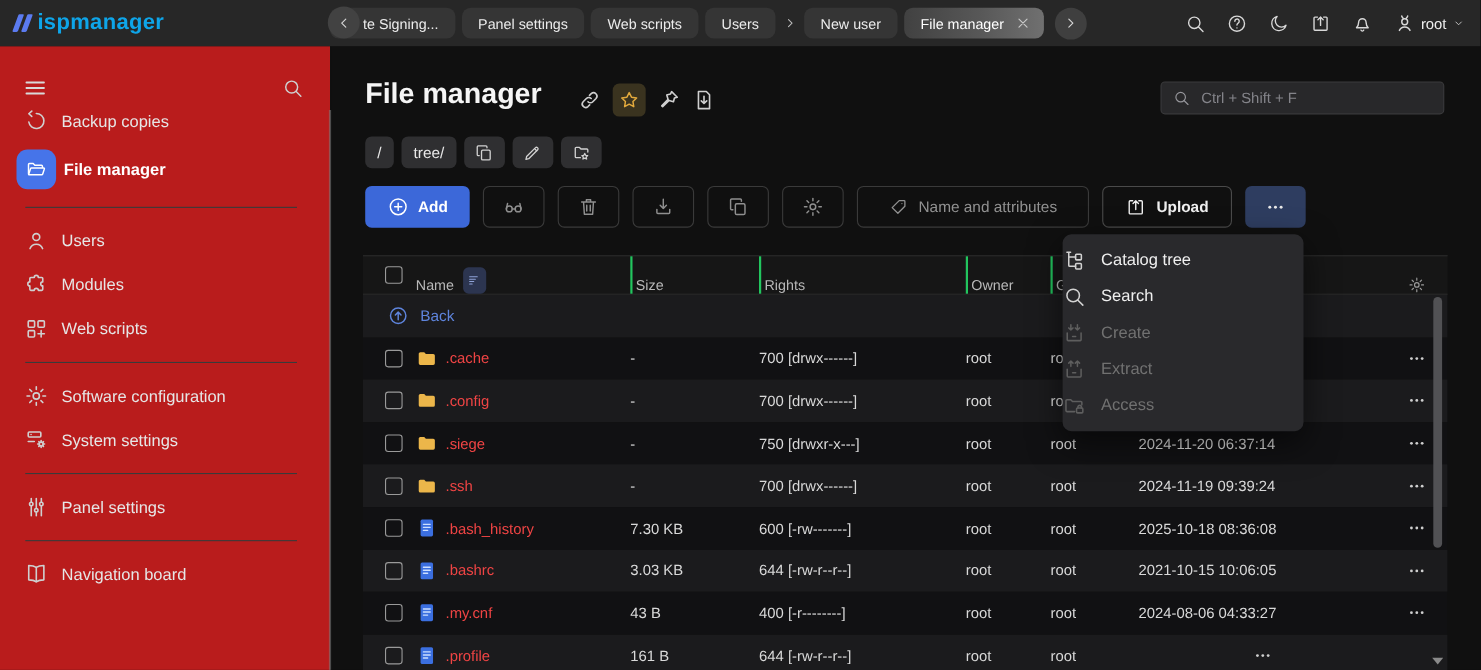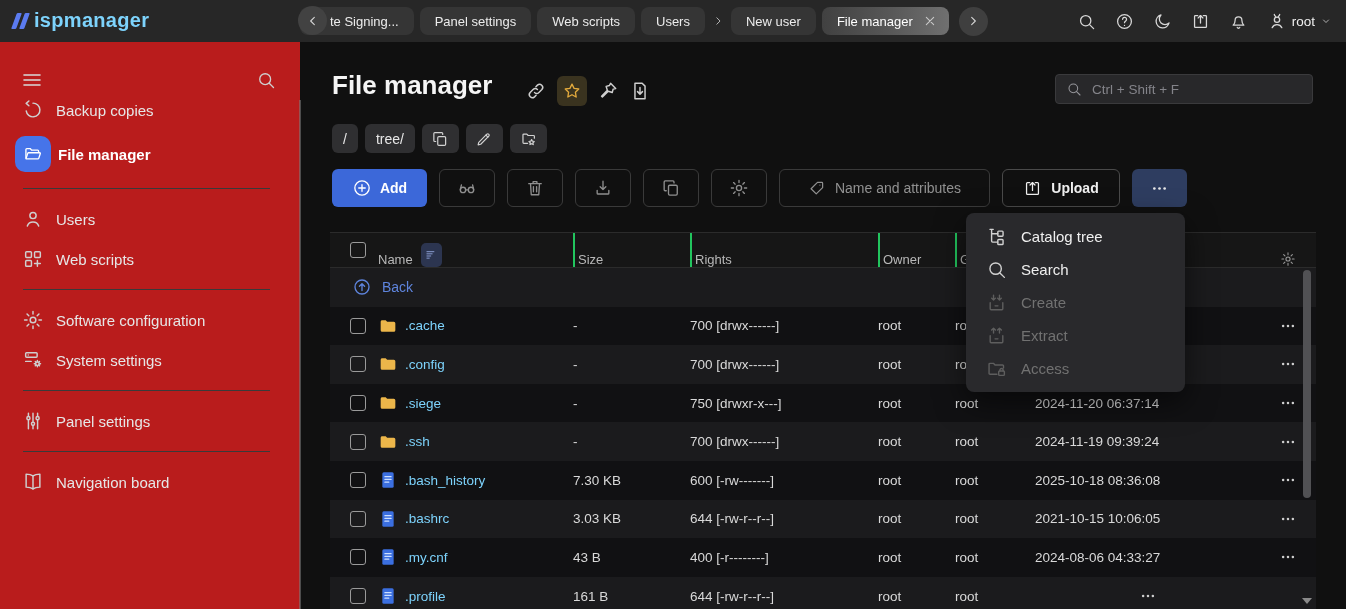--- a/index.html
+++ b/index.html
@@ -6,21 +6,21 @@
   body{width:1346px;height:609px;overflow:hidden;position:relative;background:#101010;
        font-family:"Liberation Sans","DejaVu Sans",sans-serif;color:#ddd;-webkit-font-smoothing:antialiased}
   .icon{display:inline-block;flex:none}
   .icon svg{width:100%;height:100%;display:block}
 
   
   .topbar{position:absolute;left:0;top:0;width:100%;height:42px;background:#272727;z-index:30}
   .logo{position:absolute;left:14px;top:9px;display:flex;align-items:center;gap:7px}
   .logo .slashes{display:flex;gap:3px}
   .logo .sl{width:5px;height:16px;background:#5b7bf0;transform:skewX(-20deg);border-radius:1px}
-  .logo .brand{font-size:20px;font-weight:700;color:#7dd3fc;letter-spacing:.3px}
+  .logo .brand{font-size:20px;font-weight:700;color:#0ea5e9;letter-spacing:.3px}
   .nav-circle{width:29px;height:29px;border-radius:50%;background:#424242;display:flex;align-items:center;justify-content:center;color:#d6d6d6}
   .nav-circle .nc-ic{width:16px;height:16px}
   #back-circle{position:absolute;left:298px;top:6px;z-index:3}
   .tabstrip{position:absolute;left:300px;top:7px;height:28px;display:flex;gap:6px;align-items:center}
   .tab{height:28px;display:flex;align-items:center;padding:0 15px;background:#353535;border-radius:8px;color:#ececec;font-size:13px;white-space:nowrap;cursor:default}
   .tab:first-child{padding-left:30px}
   .tab.active{background:linear-gradient(90deg,#414141,#585858 55%,#707070);color:#fff}
   .tab-x{width:16px;height:16px;margin-left:9px;margin-right:-4px;color:#c9c9c9}
   .tab-sep{width:14px;height:14px;color:#bdbdbd}
   .fwd{margin-left:4px;background:#3f3f3f}
@@ -83,33 +83,33 @@
   .hc.sep{border-left:2px solid #22c55e;padding-left:3px}
   .hc-name{gap:8px;padding-left:8px}
   .sortchip{width:21px;height:24px;background:#2c3550;border-radius:5px;display:flex;align-items:center;justify-content:center;color:#8fa3d8}
   .hc-gear{justify-content:center;color:#9a9a9a}
   .c-cb{display:flex;align-items:center;padding-left:20px}
   .cb{width:16px;height:16px;border:1.5px solid #9a9a9a;border-radius:3px;box-sizing:border-box}
   .t-body{position:absolute;left:0;right:0;top:36px;bottom:0;overflow:hidden}
   .t-row{height:38.6px;font-size:13.5px;color:#d9d9d9}
   .t-row.light{background:#1b1b1d}
   .t-row.dark{background:#111113}
-  .c-name{display:flex;align-items:center;gap:7px;padding-left:8px;color:#7dd3fc}
+  .c-name{display:flex;align-items:center;gap:7px;padding-left:8px;color:#ef4444}
   .f-ic{width:20px;height:20px}
   .f-ic.folder{color:#ecb64a}
   .f-ic.file{color:#3b6fe0}
   .c-act{display:flex;justify-content:center}
   .dots{width:18px;height:18px;color:#cfcfcf}
   .back-row{display:flex;align-items:center;gap:10px;height:38.6px;padding-left:22px;background:#1b1b1d;color:#5e84dc;font-size:14px}
   .back-ic{width:20px;height:20px;color:#5e84dc}
 
   
   .menu{position:absolute;left:966px;top:213px;width:219px;background:#29292c;border-radius:8px;
         box-shadow:0 10px 30px rgba(0,0,0,.55);padding:7px 0;z-index:40}
-  .menu-item{display:flex;align-items:center;gap:14px;height:33px;padding-left:20px;font-size:15px;color:#efefef}
+  .menu-item{display:flex;align-items:center;gap:14px;height:33px;font-size:15px;color:#efefef}
   .menu-item .m-ic{width:21px;height:21px;color:#d2d2d2}
   .menu-item.disabled{color:#717171}
   .menu-item.disabled .m-ic{color:#5e5e5e}
 
   
   .vscroll{position:absolute;left:1303px;top:270px;width:8px;height:327px;z-index:20}
   .vthumb{position:absolute;top:0;left:0;width:8px;height:228px;background:#515154;border-radius:4px}
   .varrow{position:absolute;left:1302px;top:598px;width:0;height:0;border-left:5px solid transparent;border-right:5px solid transparent;border-top:6px solid #8a8a8a;z-index:20}
 </style>
 </head>
@@ -251,20 +251,28 @@
       </div>
       <div class="s-divider"></div>
       <div class="sb-item">
         <span class="s-ic icon">
           <svg viewBox="0 0 24 24" fill="none" stroke="currentColor" stroke-width="1.6" stroke-linecap="round" stroke-linejoin="round">
             <circle cx="12" cy="8.2" r="3.4"></circle>
             <path d="M5.8 19.6a6.6 6.6 0 0112.4 0"></path>
           </svg>
         </span>
         <span>Users</span>
+      </div>
+      <div class="sb-item">
+        <span class="s-ic icon">
+          <svg viewBox="0 0 24 24" fill="none" stroke="currentColor" stroke-width="1.6" stroke-linecap="round" stroke-linejoin="round">
+            <path d="M10 4.6a2 2 0 114 0h3.4a1 1 0 011 1V9a2 2 0 100 4v3.4a1 1 0 01-1 1H14a2 2 0 10-4 0H6.6a1 1 0 01-1-1V13a2 2 0 110-4V5.6a1 1 0 011-1z"></path>
+          </svg>
+        </span>
+        <span>Modules</span>
       </div>
       <div class="sb-item">
         <span class="s-ic icon">
           <svg viewBox="0 0 24 24" fill="none" stroke="currentColor" stroke-width="1.6" stroke-linecap="round" stroke-linejoin="round">
             <rect x="4" y="4" width="6.3" height="6.3" rx="1"></rect>
             <rect x="13.7" y="4" width="6.3" height="6.3" rx="1"></rect>
             <rect x="4" y="13.7" width="6.3" height="6.3" rx="1"></rect>
             <path d="M16.8 13.7V20M13.7 16.8H20"></path>
           </svg>
         </span>

